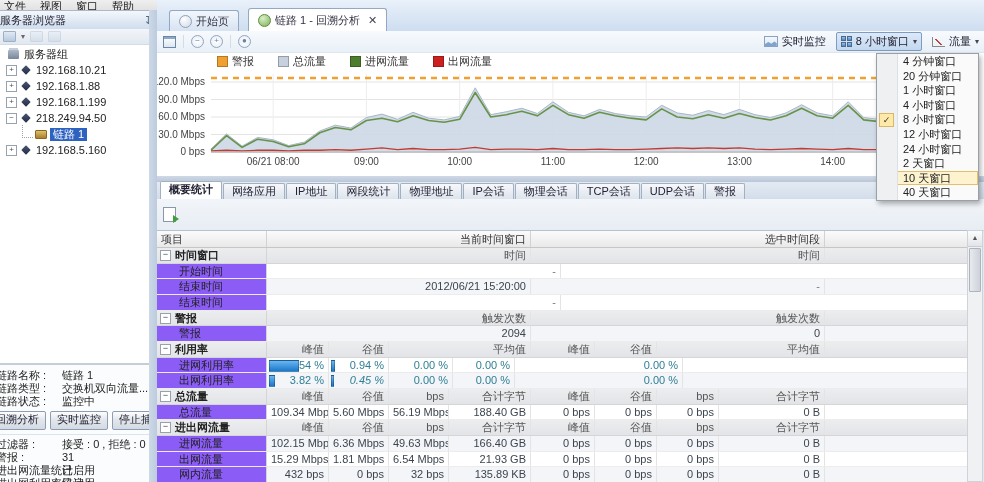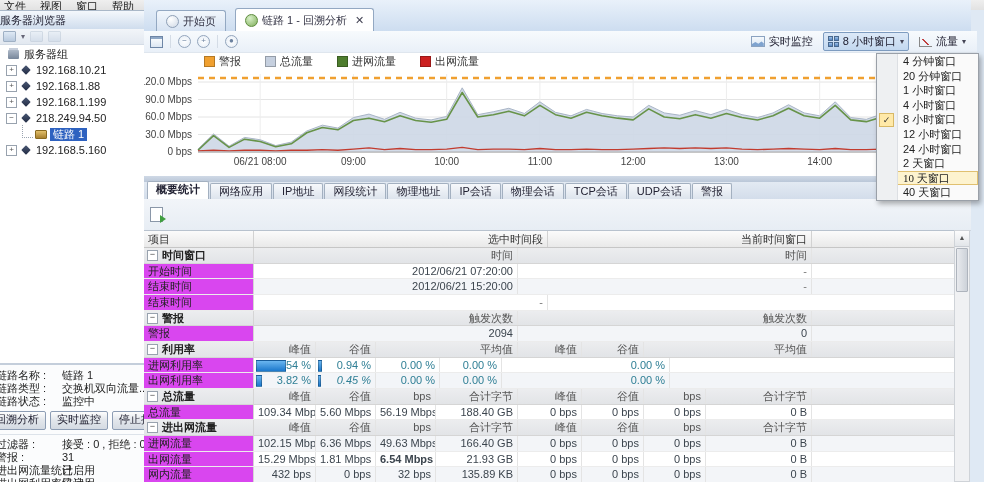--- a/index.html
+++ b/index.html
@@ -50,21 +50,21 @@
   #infobtns{display:flex;gap:4px;margin:3px 0 4px -12px;}
   .wbtn{height:17px;line-height:15px;padding:0 6px;font-size:11px;color:#223;
         background:linear-gradient(#fdfdfd,#e3e7ec 45%,#d4dae2);border:1px solid #8d9db4;border-radius:2px;
         white-space:nowrap;}
   .infosep{border-top:1px solid #dde3ea;margin:2px 0 3px;}
 
   
   #vsplit{left:149px;top:10px;width:8px;height:472px;background:linear-gradient(90deg,#cdd9e8,#bccbdd);}
 
   
-  #main{left:144px;top:0;width:827px;height:482px;}
+  #main{left:157px;top:0;width:827px;height:482px;}
   #tabstrip{left:0;top:0;width:827px;height:31px;
             background:linear-gradient(#e9f1fa,#cdddf0);border-bottom:1px solid #9fb4cc;}
   .tab{position:absolute;bottom:0;height:20px;display:flex;align-items:center;gap:4px;padding:0 9px;
        border:1px solid #93a8c2;border-bottom:none;border-radius:3px 3px 0 0;
        background:linear-gradient(#f2f7fc,#d7e3f2);color:#334;white-space:nowrap;}
   .tab.active{height:22px;background:#fff;z-index:2;}
   .tab-ic{width:11px;height:11px;border-radius:50%;border:1px solid #8fa0b6;
           background:radial-gradient(circle at 35% 30%,#fff,#cfd9e6);flex:0 0 auto;}
   .tab-ic.green{background:radial-gradient(circle at 35% 30%,#d8f0c8,#7fae5a);border-color:#5e8c3e;}
   .tab-close{color:#445;font-size:11px;margin-left:4px;}
@@ -118,21 +118,21 @@
   
   #stats{left:0;top:230px;width:810px;height:252px;background:#fff;overflow:hidden;
          border-top:1px solid #b8c2ce;}
   .hrow{display:flex;height:16px;line-height:16px;background:linear-gradient(#fbfbfb,#e9e9e9);
         border-bottom:1px solid #c6c6c6;color:#333;}
   .hcell{border-right:1px solid #d2d2d2;padding:0 4px;box-sizing:border-box;}
   .row{display:flex;height:14.68px;line-height:14.5px;border-bottom:1px solid #ececec;background:#fff;}
   .row.alt{background:#f3f5f8;}
   .row.group{background:linear-gradient(#ecedef,#e2e4e7);border-bottom:1px solid #d5d5d5;}
   .lblcell{width:110px;flex:0 0 auto;box-sizing:border-box;border-right:1px solid #d5d5d5;
-           padding-left:4px;background:#d946ef;white-space:nowrap;overflow:hidden;color:#222;}
+           padding-left:22px;background:#8b5cf6;white-space:nowrap;overflow:hidden;color:#222;}
   .row.group .lblcell{background:transparent;font-weight:bold;padding-left:3px;display:flex;align-items:center;gap:4px;}
   .minus{width:9px;height:9px;border:1px solid #98a2ae;background:#fff;font-size:9px;line-height:7px;
          text-align:center;color:#444;flex:0 0 auto;font-weight:normal;}
   .cell{box-sizing:border-box;border-right:1px solid #e4e4e4;padding:0 4px;text-align:right;
         white-space:nowrap;overflow:hidden;color:#3c454e;position:relative;}
   .row.group .cell{color:#555;}
   .cell.pct{color:#2f7f95;}
   .cell.dash{color:#777;}
   .bar{position:absolute;left:2px;top:2px;height:10px;border:1px solid rgba(0,0,0,.25);}
   .bar.blue{background:linear-gradient(#6ab6f0,#1b78cc);}
@@ -146,21 +146,21 @@
          text-align:center;font-size:7px;line-height:14px;color:#555;}
   #vs-thumb{margin:1px 1px;height:42px;background:linear-gradient(90deg,#e8eaee,#cdd2d9);
             border:1px solid #aeb4bd;border-radius:1px;}
 
   
   #dropdown{left:876px;top:53px;width:101px;background:#fafafa;border:1px solid #9aa0a8;
             box-shadow:2px 3px 5px rgba(0,0,0,.3);z-index:50;}
   .dd-item{height:14.6px;line-height:14.6px;display:flex;align-items:flex-start;position:relative;
            padding-left:26px;color:#222;white-space:nowrap;}
   .dd-gutter{position:absolute;left:0;top:0;bottom:0;width:20px;background:#eef0f2;border-right:1px solid #dcdfe3;}
-  .dd-item.hl{background:#fdf3cf;border:1px solid #e3c briefly;font-family:Liberation Serif, serif;}
+  .dd-item.hl{background:#fdf3cf;border:1px solid #e3c briefly;}
   .dd-item.hl{background:#fdf3cf;outline:1px solid #e0c070;outline-offset:-1px;}
   .dd-check{position:absolute;left:2px;top:1px;width:13px;height:12px;background:#ffe9a8;
             border:1px solid #d8b865;color:#333;font-size:9px;line-height:12px;text-align:center;z-index:2;}
 </style>
 </head>
 <body>
 
 <div id="menubar" class="abs">
   <span>文件</span>
   <span>视图</span>
@@ -382,37 +382,36 @@
       <div class="stab">警报</div>
     </div>
 
   <div id="tbl-toolbar" class="abs">
     <span id="export-ic"></span>
   </div>
 
   <div id="stats" class="abs">
     <div class="hrow">
       <div class="hcell" style="width:110px;flex:0 0 auto;">项目</div>
+      <div class="hcell" style="width:264px;flex:0 0 auto;text-align:right;">当前时间窗口</div>
       <div class="hcell" style="width:294px;flex:0 0 auto;text-align:right;">选中时间段</div>
-      <div class="hcell" style="width:264px;flex:0 0 auto;text-align:right;">当前时间窗口</div>
       <div class="hcell filler"></div>
     </div>
     <div id="tbody">
         <div class="row group">
           <div class="lblcell">
             <span class="minus">−</span>
             <span>时间窗口</span>
           </div>
           <div class="cell" style="width: 264px; flex: 0 0 auto;">时间</div>
           <div class="cell" style="width: 294px; flex: 0 0 auto;">时间</div>
           <div class="cell filler"></div>
         </div>
         <div class="row">
           <div class="lblcell">开始时间</div>
-          <div class="cell" style="width: 264px; flex: 0 0 auto;">2012/06/21 07:20:00</div>
           <div class="cell dash" style="width: 294px; flex: 0 0 auto;">-</div>
           <div class="cell filler"></div>
         </div>
         <div class="row alt">
           <div class="lblcell">结束时间</div>
           <div class="cell" style="width: 264px; flex: 0 0 auto;">2012/06/21 15:20:00</div>
           <div class="cell dash" style="width: 294px; flex: 0 0 auto;">-</div>
           <div class="cell filler"></div>
         </div>
         <div class="row">
@@ -517,21 +516,21 @@
           <div class="cell" style="width: 64px; flex: 0 0 auto;">0 bps</div>
           <div class="cell" style="width: 62px; flex: 0 0 auto;">0 bps</div>
           <div class="cell" style="width: 62px; flex: 0 0 auto;">0 bps</div>
           <div class="cell" style="width: 106px; flex: 0 0 auto;">0 B</div>
           <div class="cell filler"></div>
         </div>
         <div class="row">
           <div class="lblcell">出网流量</div>
           <div class="cell" style="width: 62px; flex: 0 0 auto;">15.29 Mbps</div>
           <div class="cell" style="width: 60px; flex: 0 0 auto;">1.81 Mbps</div>
-          <div class="cell" style="width: 60px; flex: 0 0 auto; font-weight: bold;">6.54 Mbps</div>
+          <div class="cell" style="width: 60px; flex: 0 0 auto;">6.54 Mbps</div>
           <div class="cell" style="width: 82px; flex: 0 0 auto;">21.93 GB</div>
           <div class="cell" style="width: 64px; flex: 0 0 auto;">0 bps</div>
           <div class="cell" style="width: 62px; flex: 0 0 auto;">0 bps</div>
           <div class="cell" style="width: 62px; flex: 0 0 auto;">0 bps</div>
           <div class="cell" style="width: 106px; flex: 0 0 auto;">0 B</div>
           <div class="cell filler"></div>
         </div>
         <div class="row alt">
           <div class="lblcell">网内流量</div>
           <div class="cell" style="width: 62px; flex: 0 0 auto;">432 bps</div>

